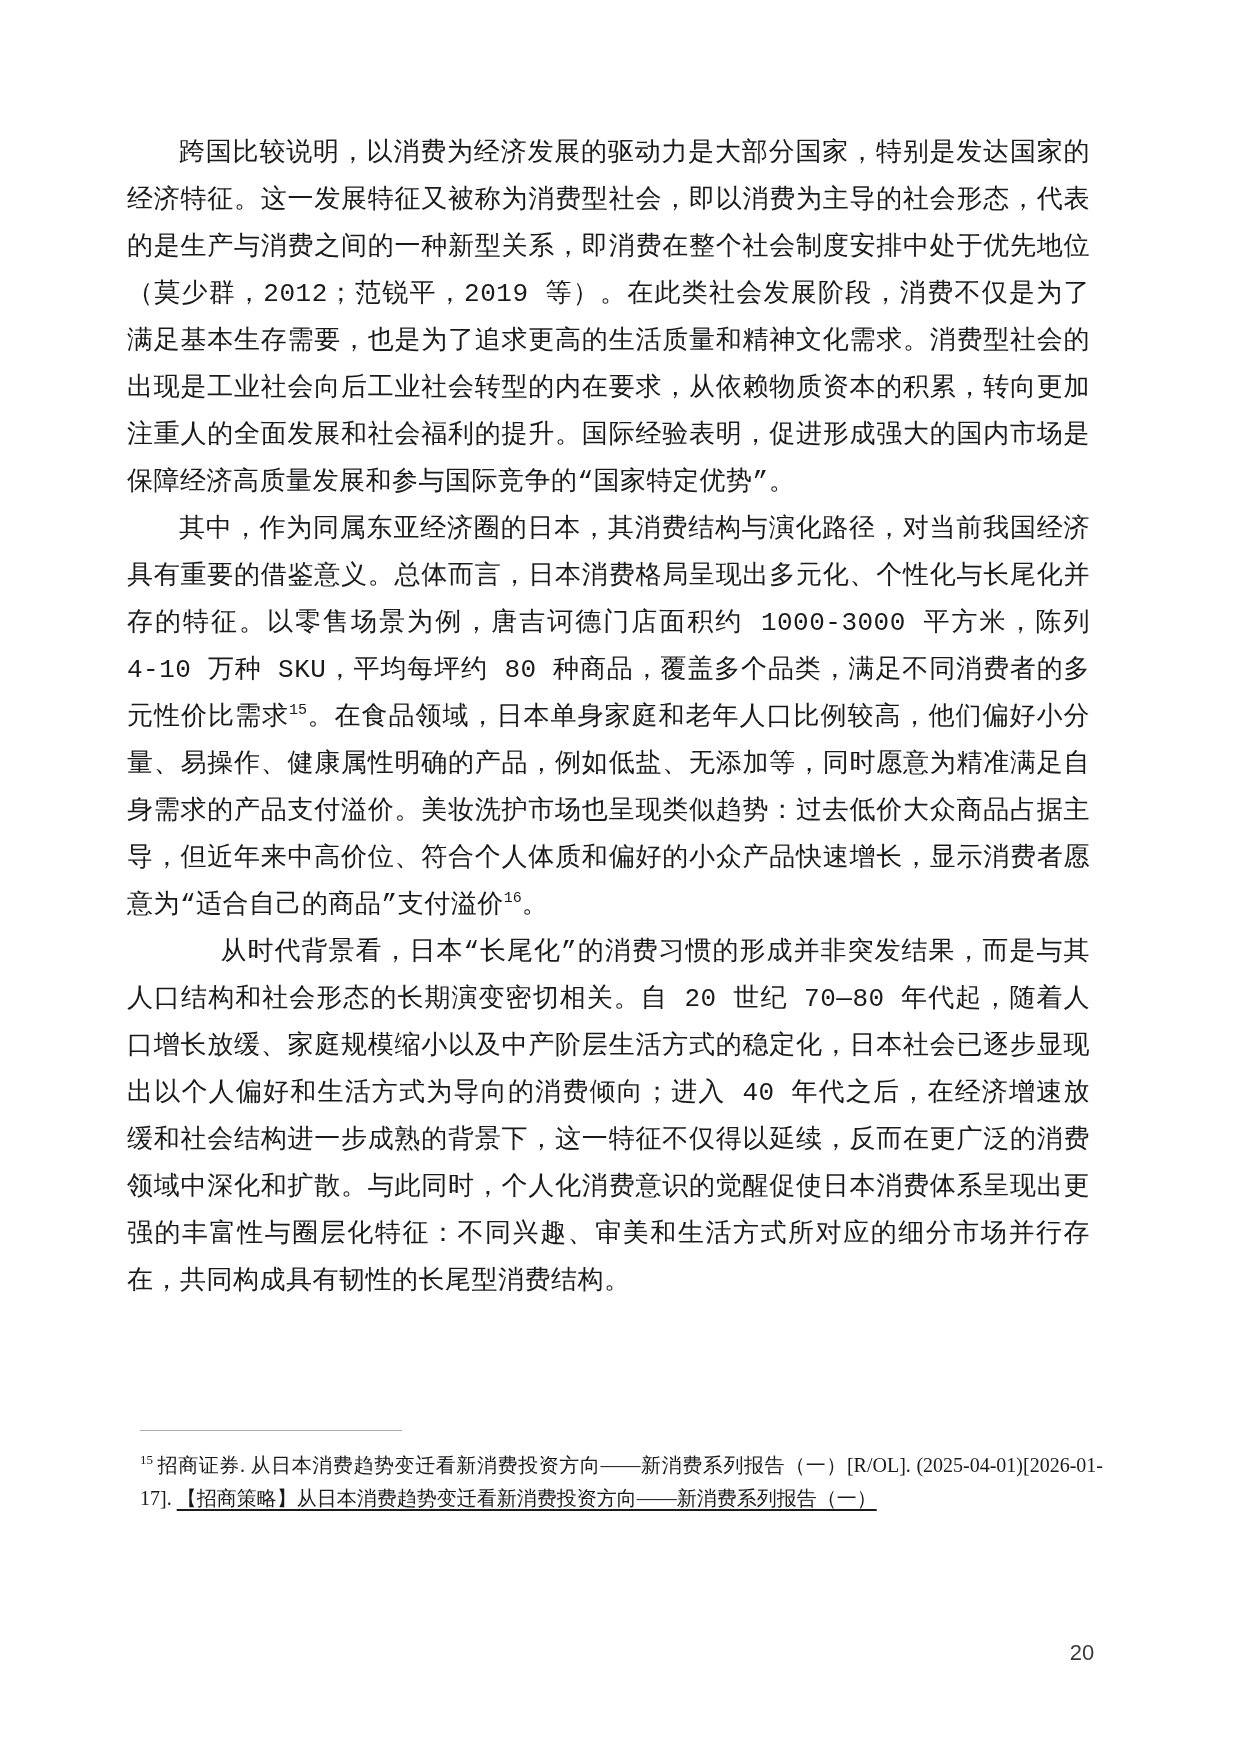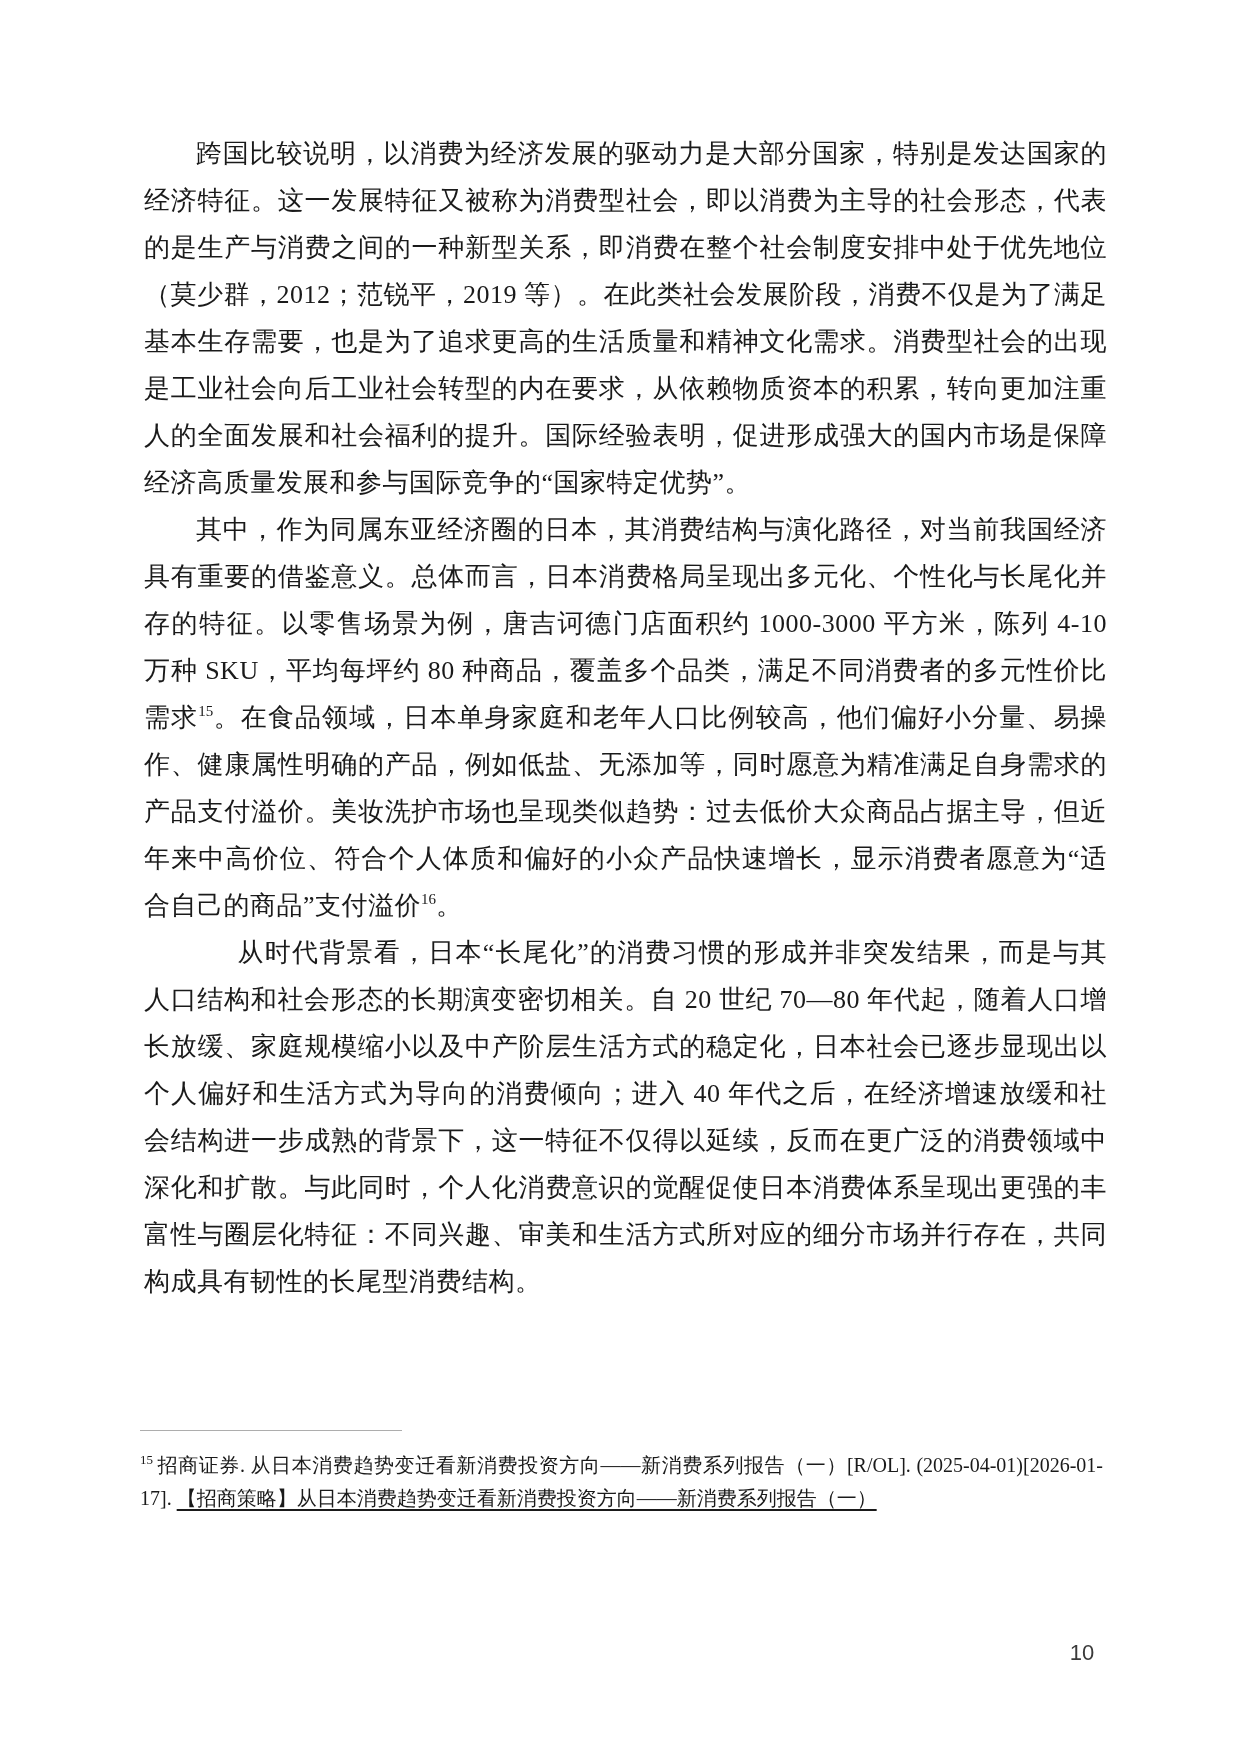--- a/index.html
+++ b/index.html
@@ -8,26 +8,27 @@
     width: 1241px;
     height: 1754px;
     background: #ffffff;
     font-family: "Liberation Serif", serif;
     color: #1a1a1a;
     overflow: hidden;
   }
   .content {
     position: absolute;
     top: 130px;
-    left: 144px;
+    left: 127px;
     width: 963px;
     font-size: 26px;
     line-height: 47px;
     text-align: justify;
     letter-spacing: 0.5px;
+    font-family: Liberation Mono, monospace;
   }
   .content p { margin: 0; text-indent: 2em; }
   .content p.deep-indent { text-indent: 3.6em; }
   sup.fnref {
     font-size: 15px;
     line-height: 0;
     vertical-align: super;
     letter-spacing: 0;
   }
   .footnotes {
@@ -86,15 +87,15 @@
     </p>
   </div>
 
   <div class="footnotes">
     <div class="fn-separator"></div>
     <div class="footnote">
       <sup class="fn-marker">15</sup><span>招商证券. 从日本消费趋势变迁看新消费投资方向——新消费系列报告（一）[R/OL]. (2025-04-01)[2026-01-17]. </span><a class="fn-link">【招商策略】从日本消费趋势变迁看新消费投资方向——新消费系列报告（一）</a>
     </div>
   </div>
 
-  <div class="page-number">10</div>
+  <div class="page-number">20</div>
 
 </div>
 
 </body></html>

